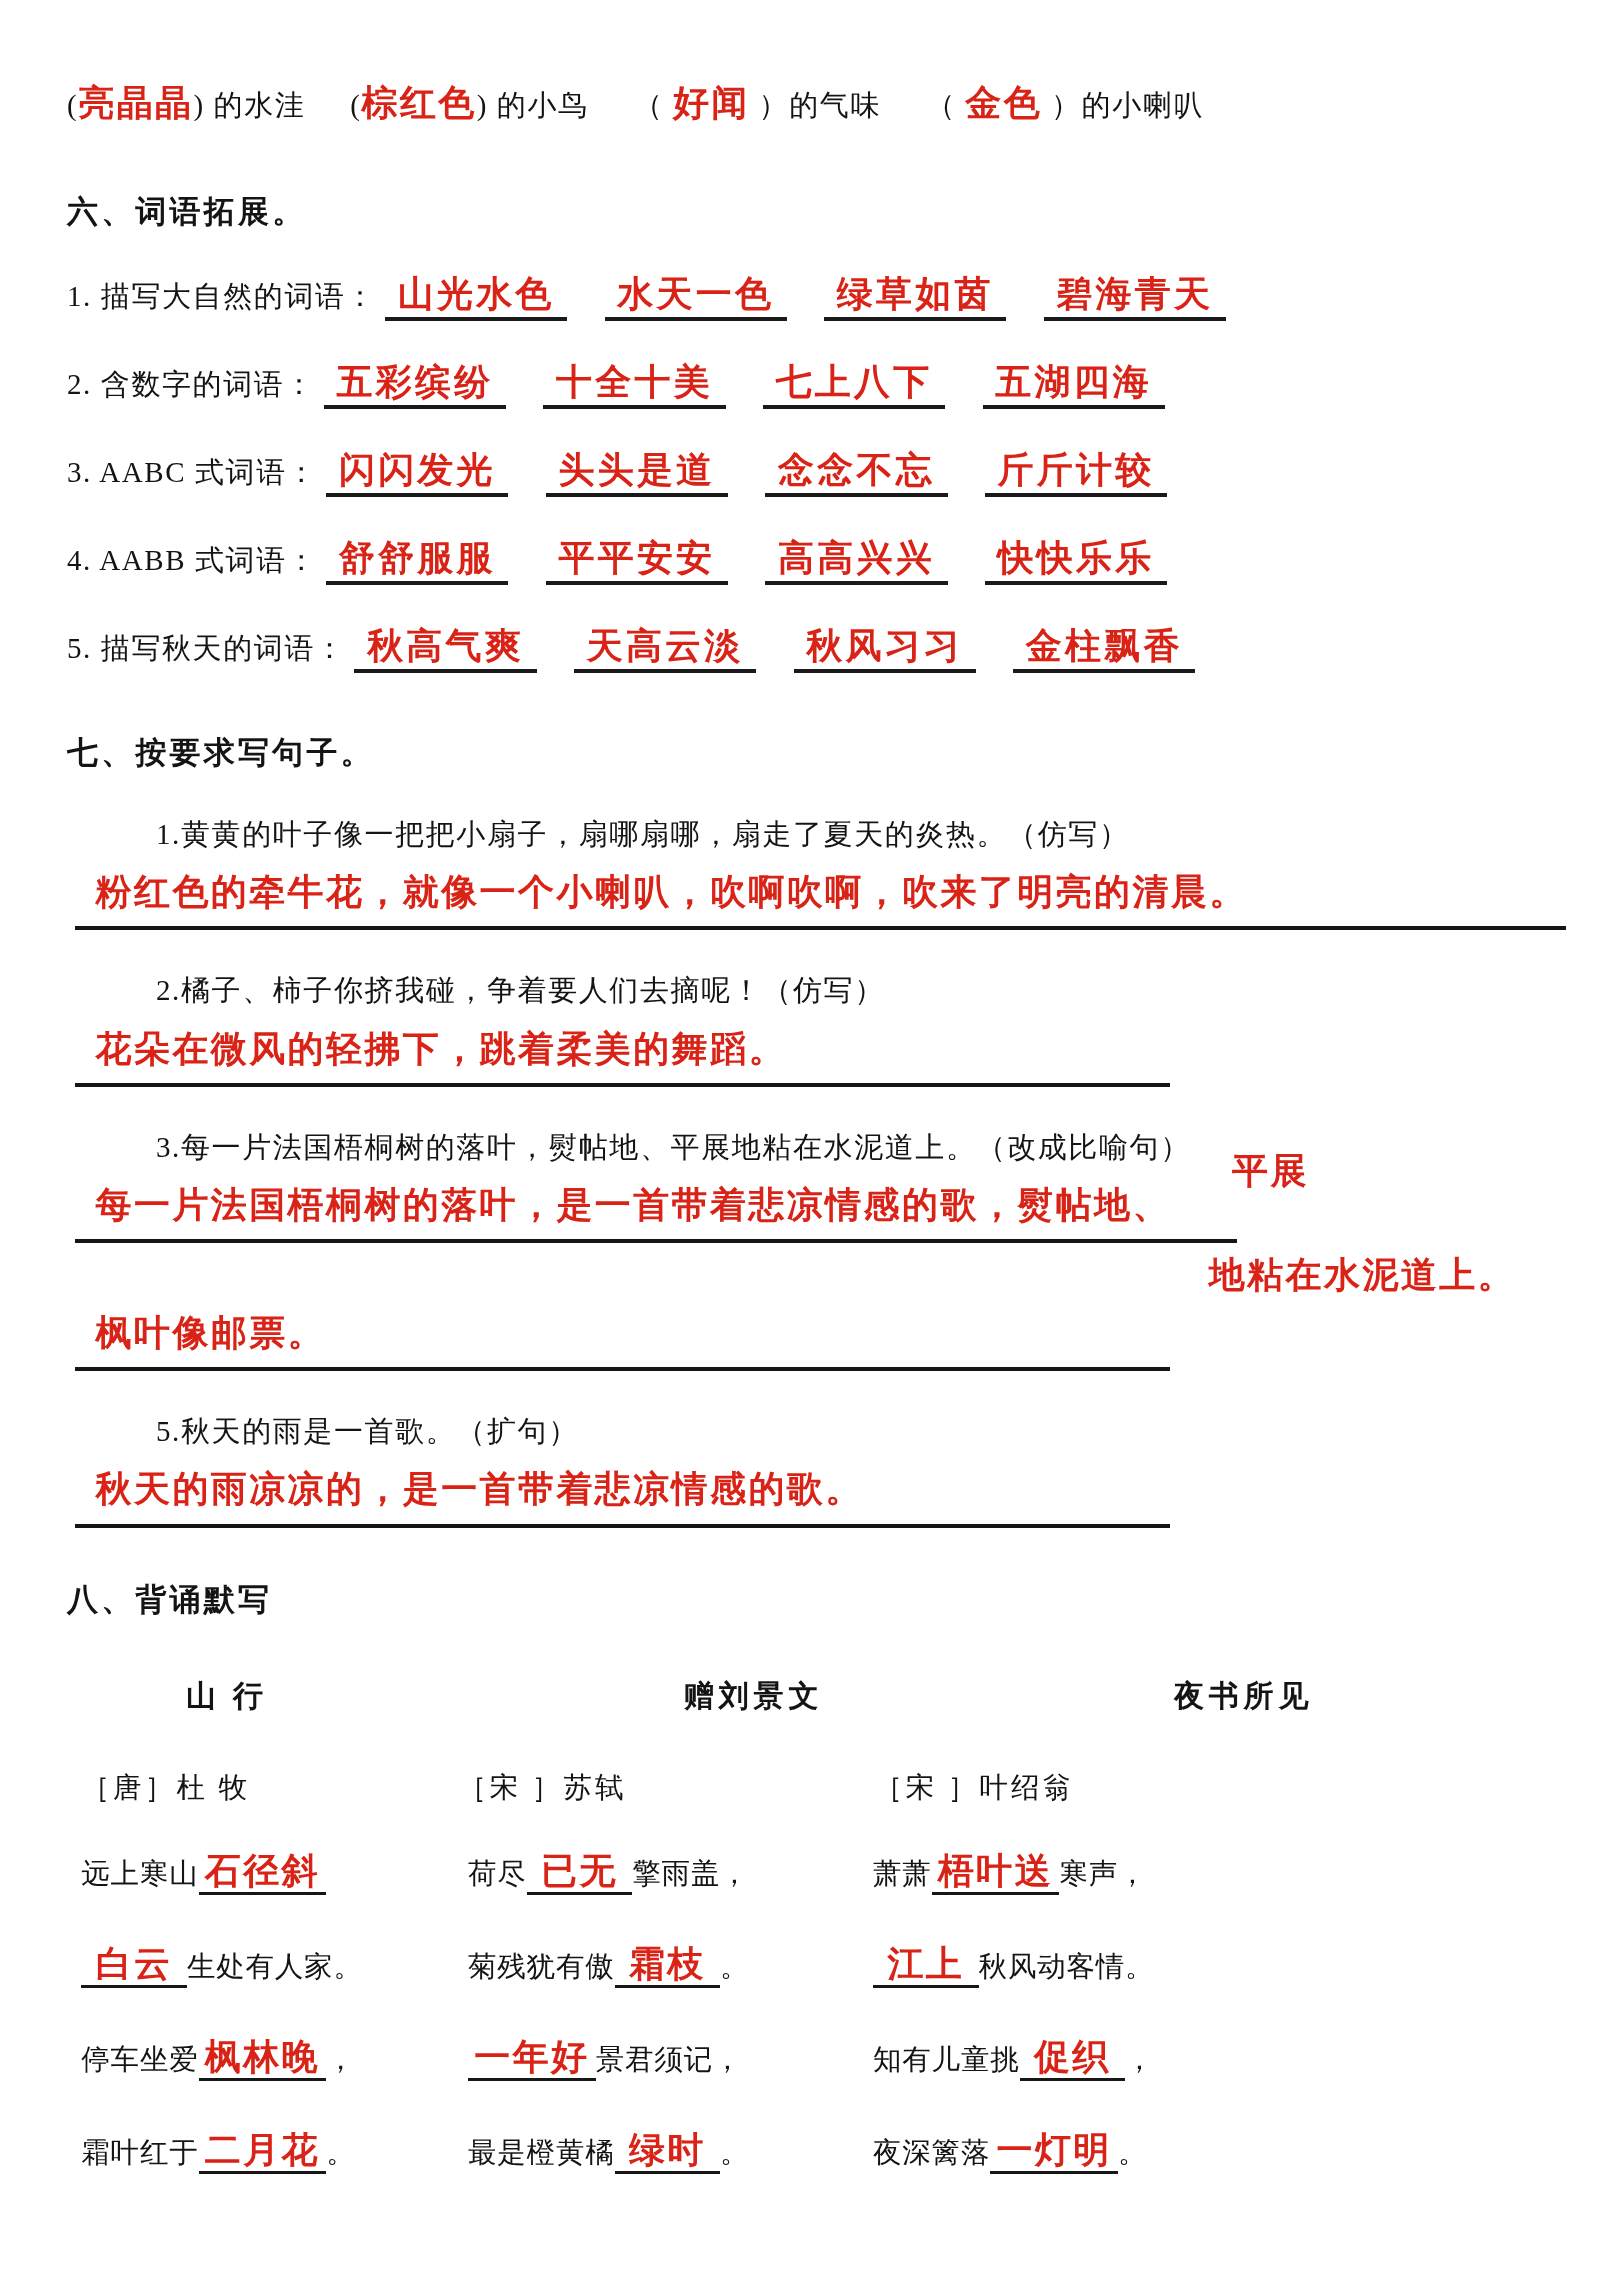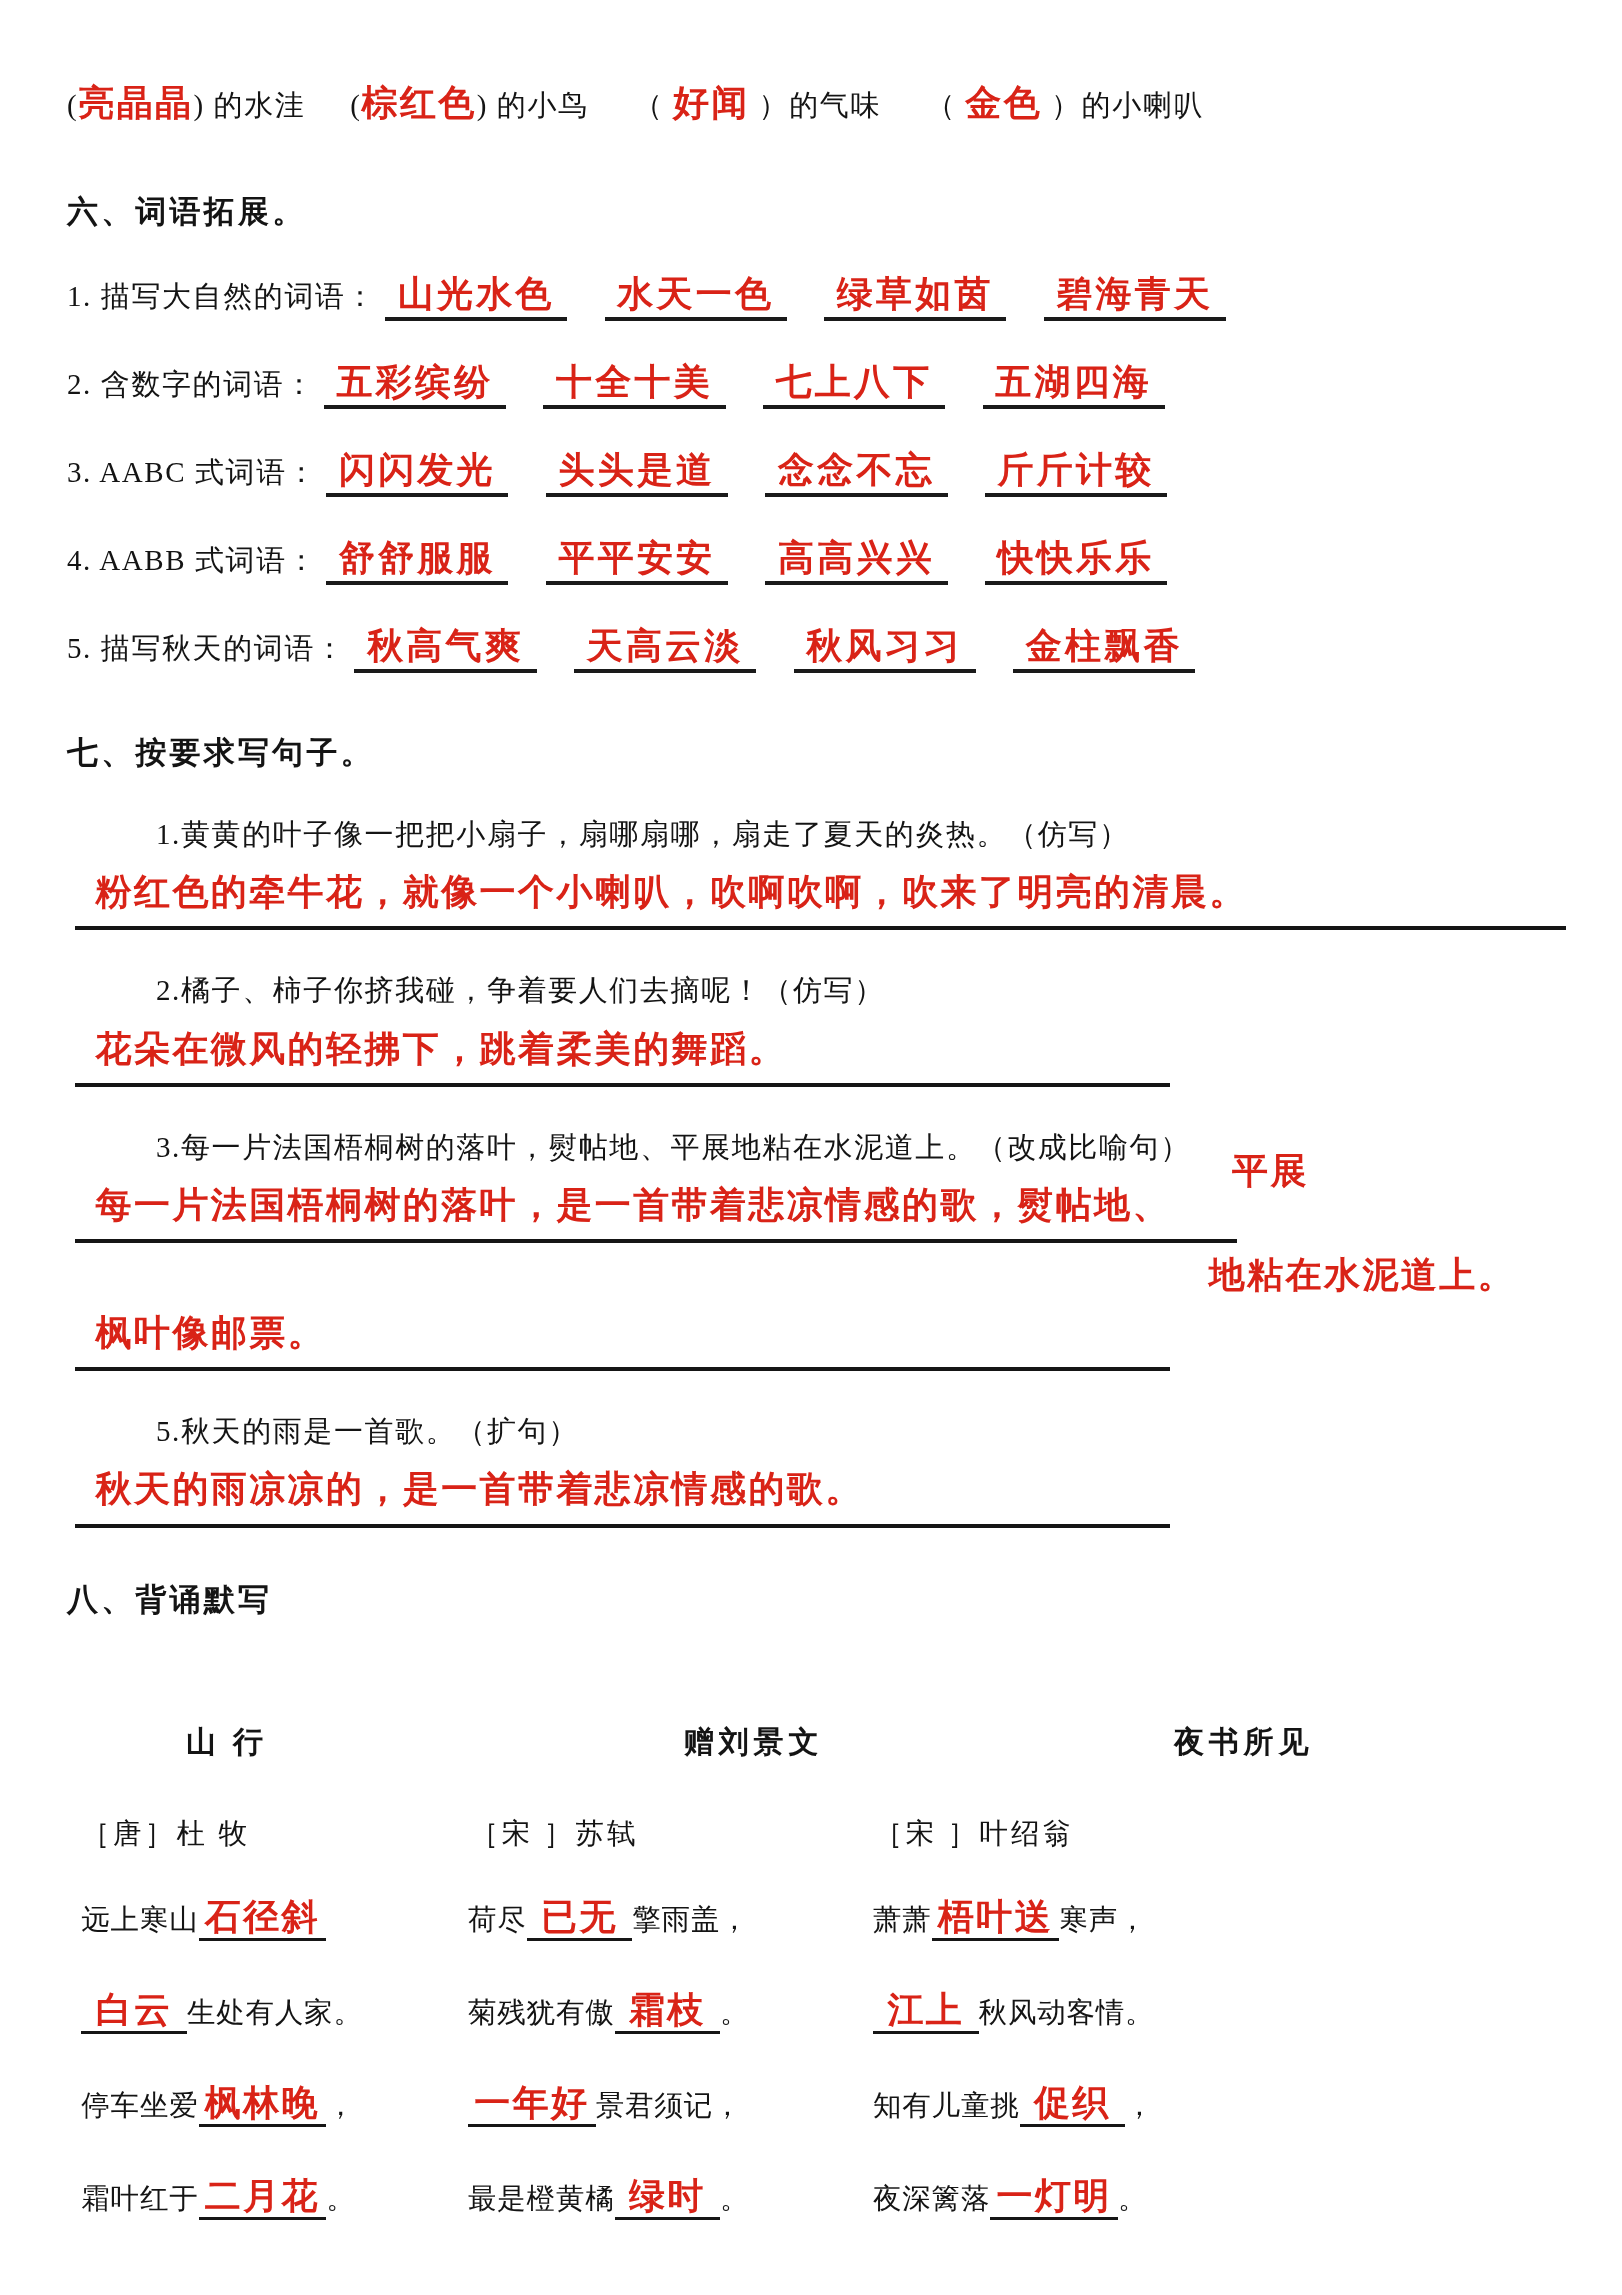--- a/index.html
+++ b/index.html
@@ -67,27 +67,27 @@
     color:#d92317;font-size:36px;font-weight:600;letter-spacing:2.4px;
     text-align:right;margin:12.7px 63px 0 0;line-height:1.1;
   }
 
   
   .poems{display:flex;margin-top:55px;}
   .poem{box-sizing:border-box;}
   .p1{width:379px;}
   .p2{width:395px;}
   .p3{flex:1;}
-  .poem-title{font-size:30px;font-weight:600;letter-spacing:4.8px;white-space:nowrap;margin-top:46px;}
+  .poem-title{font-size:30px;font-weight:600;letter-spacing:4.8px;white-space:nowrap;}
   .p1 .poem-title{margin-left:119px;}
   .p2 .poem-title{margin-left:238px;}
   .p3 .poem-title{margin-left:333px;}
   .poem-author{font-size:28.5px;margin-top:52px;letter-spacing:3.2px;white-space:nowrap;}
   .p1 .poem-author{margin-left:14.3px;}
-  .p2 .poem-author{margin-left:24px;}
+  .p2 .poem-author{margin-left:12px;}
   .p3 .poem-author{margin-left:33px;}
   .poem-line{
     font-size:28.5px;margin-top:41px;letter-spacing:0.8px;
     white-space:nowrap;line-height:52px;
   }
   .p1 .poem-line{margin-left:14.3px;}
   .p2 .poem-line{margin-left:22px;}
   .p3 .poem-line{margin-left:32px;}
   .blank{
     display:inline-block;

